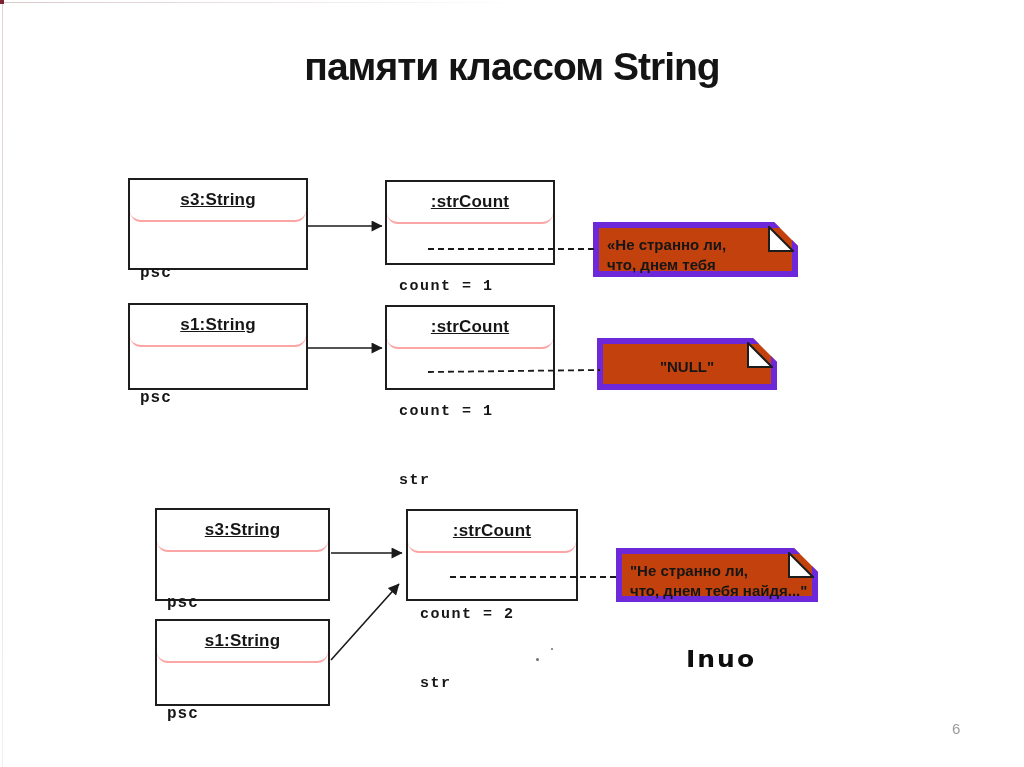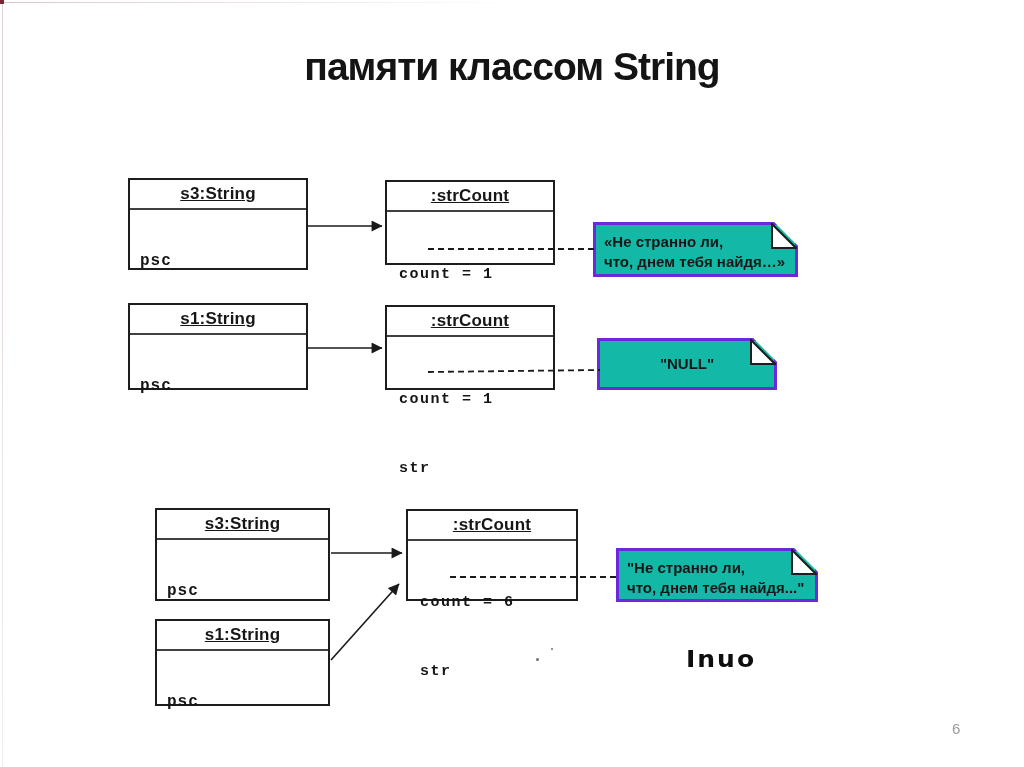--- a/index.html
+++ b/index.html
@@ -15,38 +15,38 @@
   .corner-mark { position:absolute; left:0; top:0; width:4px; height:4px; background:#7b2433; }
 
   .title {
     position:absolute; top:40px; left:0; width:100%; text-align:center;
     font-size:39px; line-height:53px; font-weight:600; letter-spacing:-1px; color:#141414;
   }
 
   
   .obox { position:absolute; border:2px solid #1d1d1d; background:#ffffff; box-sizing:border-box; }
   .obox-h {
-    height:30px; border-bottom:2px solid #404040; box-sizing:border-box;
+    height:42px; border-bottom:2px solid #fca5a5; box-sizing:border-box;
     display:flex; align-items:center; justify-content:center;
-    font-weight:700; font-size:17px; text-decoration:underline; letter-spacing:.2px;
+    font-weight:700; font-size:17px; text-decoration:underline; letter-spacing:.2px;border-radius:11px;
   }
   .obox-b {
     padding:6px 0 0 10px;
     font-family:"Liberation Mono", monospace; font-weight:700; font-size:16px; letter-spacing:1px;margin-top:36px;
   }
   .sc-b {
     padding:5px 0 0 12px;
     font-family:"Liberation Mono", monospace; font-weight:700; font-size:15px;
     line-height:23px; letter-spacing:1.5px; white-space:pre;
   }
   .sc-b.tight { padding-top:4px; }
 
   
   .note {
-    position:absolute; border:3px solid #6d28d9; background:#14b8a6; box-sizing:border-box;
+    position:absolute; border:6px solid #6d28d9; background:#c2410c; box-sizing:border-box;
     clip-path: polygon(0 0, calc(100% - 24px) 0, 100% 24px, 100% 100%, 0 100%);
   }
   .note .fold { position:absolute; top:-2px; right:-2px; width:26px; height:26px; }
   .note-text { padding:7px 4px 0 8px; font-weight:700; font-size:15px; line-height:20px; }
   .note-text.center { padding:0; text-align:center; line-height:46px; }
 
   .overlay { position:absolute; left:0; top:0; width:1024px; height:767px; pointer-events:none; }
 
   .artifact {
     position:absolute; left:686px; top:644px;
@@ -116,21 +116,21 @@
   </div>
 
   <div class="obox" style="left:155px; top:508px; width:175px; height:93px;">
     <div class="obox-h">s3:String</div>
     <div class="obox-b">psc</div>
   </div>
 
   <div class="obox" style="left:406px; top:509px; width:172px; height:92px;">
     <div class="obox-h">:strCount</div>
     <div class="sc-b tight">
-      <div>count = 6</div>
+      <div>count = 2</div>
       <div>str</div>
     </div>
   </div>
 
   <div class="note" style="left:616px; top:548px; width:202px; height:54px;">
     <div class="note-text">
       <div>"Не странно ли,</div>
       <div>что, днем тебя найдя..."</div>
     </div>
     <svg class="fold" viewBox="0 0 26 26">

